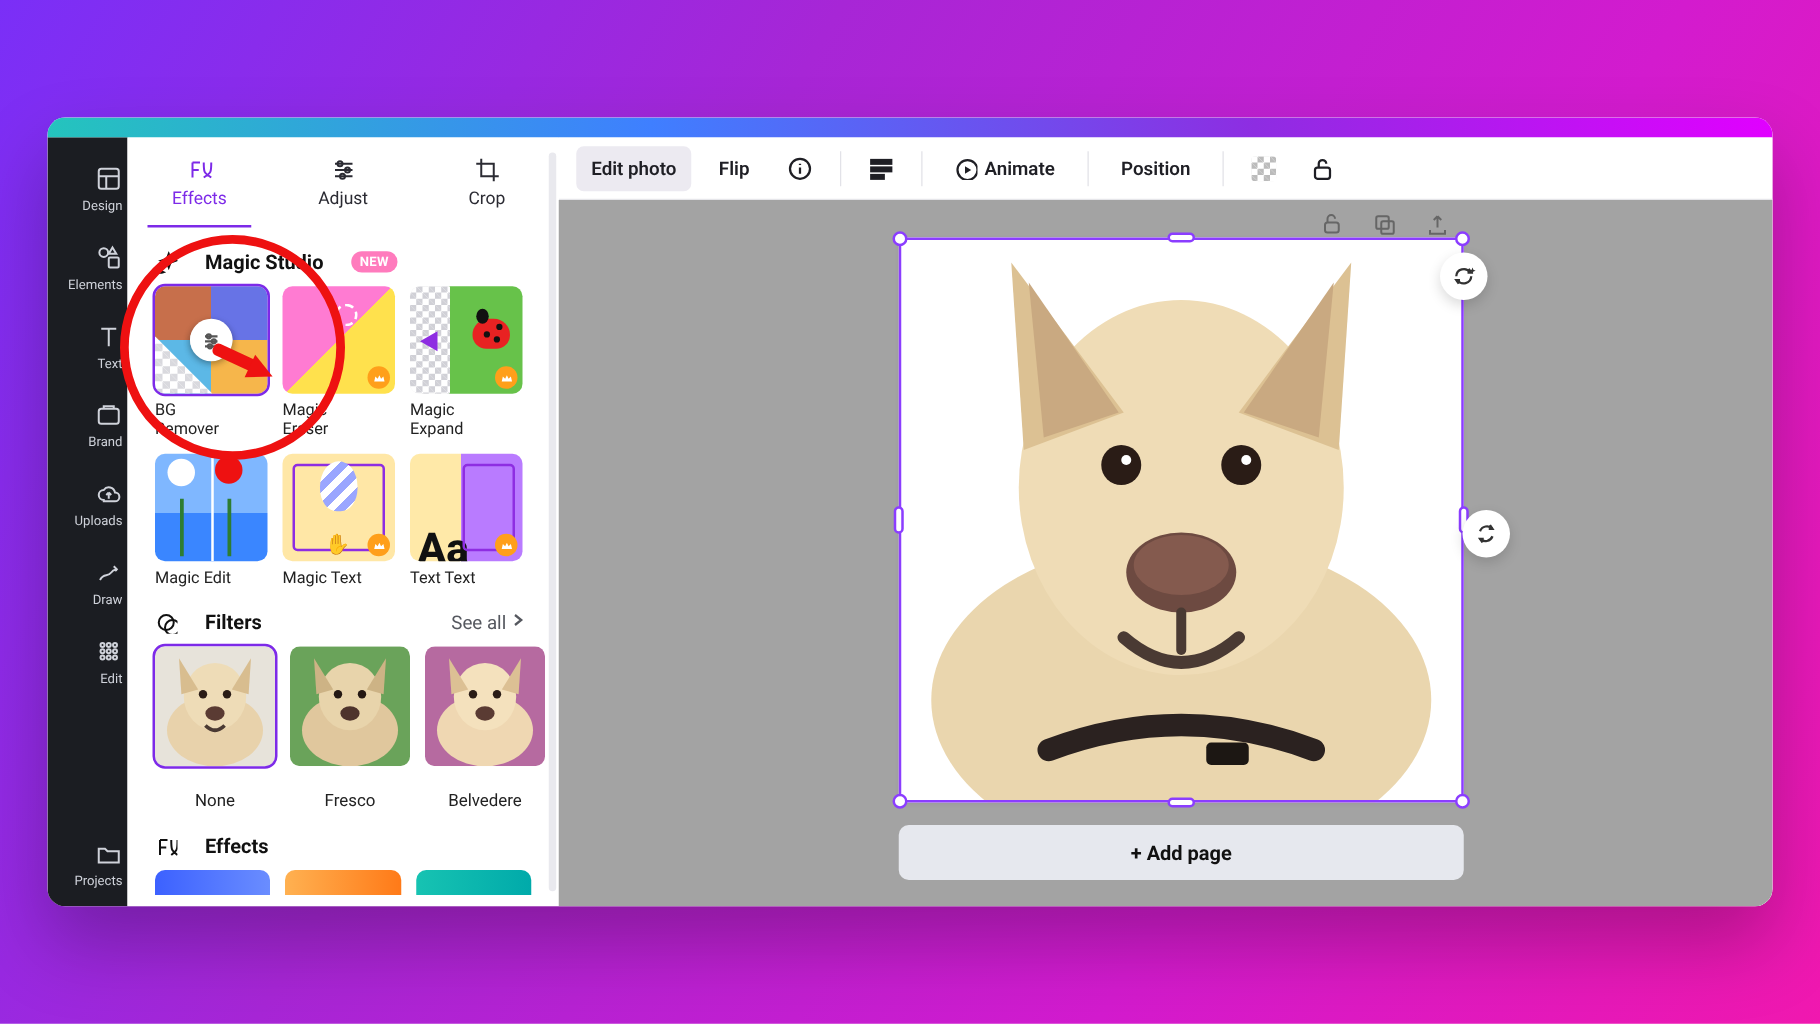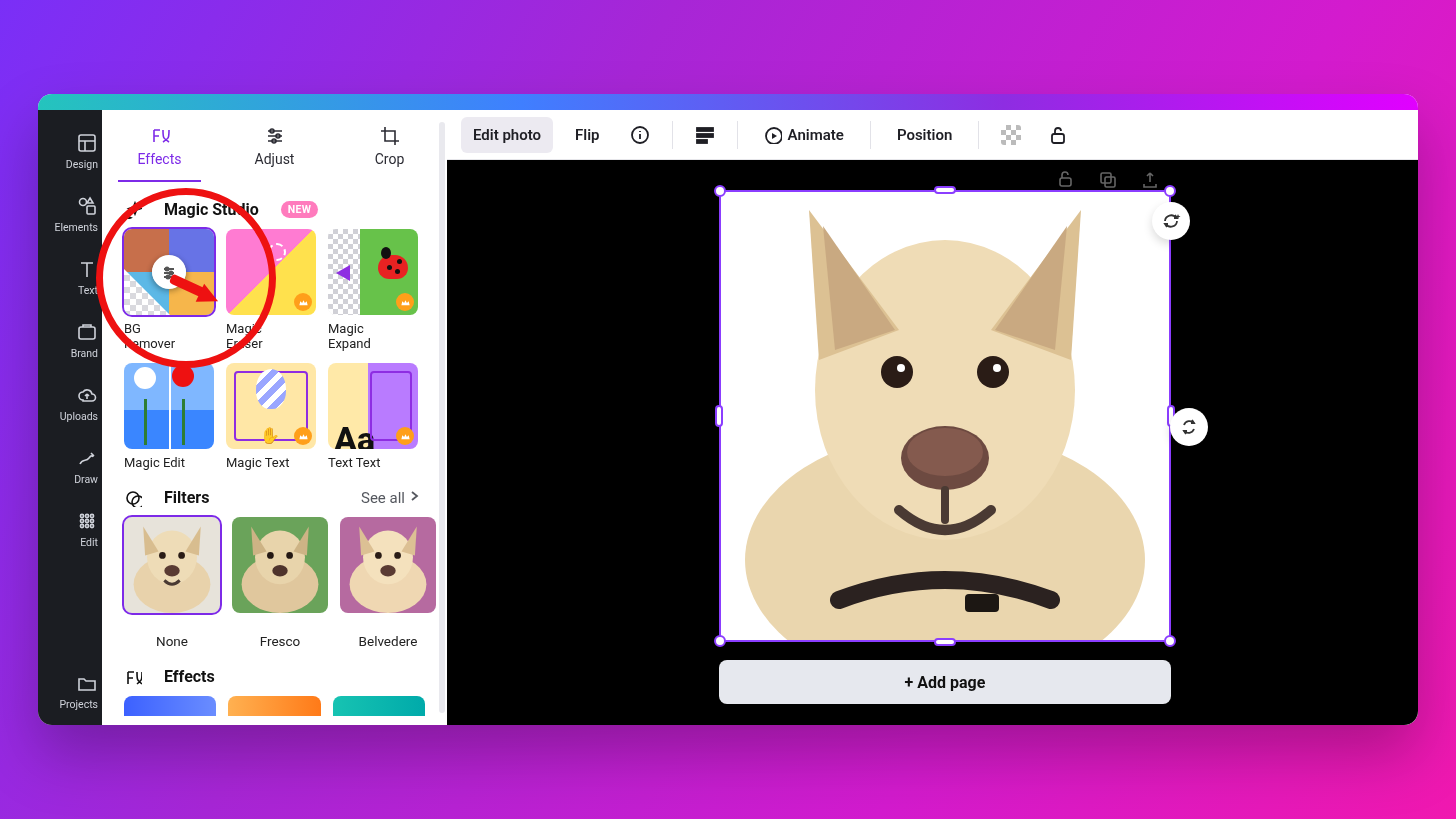--- a/index.html
+++ b/index.html
@@ -98,21 +98,21 @@
   .tbtn.gray { background:#eceaf1; }
   .tbtn svg{ width:18px;height:18px;stroke:#1f1f25;fill:none;stroke-width:1.8;}
   .vsep { width:1px; height:28px; background:#e2e2e8; margin:0 4px;}
   .iconbtn{ width:36px;height:36px;display:flex;align-items:center;justify-content:center;border-radius:6px;cursor:pointer;}
   .iconbtn svg{width:20px;height:20px;stroke:#1f1f25;fill:none;stroke-width:1.8;}
   .checker-icon{ width:20px;height:20px;
     background-image:linear-gradient(45deg,#bbb 25%,transparent 25%,transparent 75%,#bbb 75%),
                      linear-gradient(45deg,#bbb 25%,#fff 25%,#fff 75%,#bbb 75%);
     background-size:10px 10px;background-position:0 0,5px 5px;border-radius:3px;}
   
-  .stage { flex:1; background:#000000; position:relative; overflow:hidden;}
+  .stage { flex:1; background:#a3a3a3; position:relative; overflow:hidden;}
   .page { position:absolute; left:272px; top:30px; width:452px; height:452px; background:#fff; box-shadow:0 1px 4px rgba(0,0,0,.08);}
   .sel-frame { position:absolute; inset:0; border:2px solid #8b3dff; }
   .handle { position:absolute; width:12px; height:12px; background:#fff; border:2px solid #8b3dff; border-radius:50%; }
   .h-tl{top:-7px;left:-7px;} .h-tr{top:-7px;right:-7px;} .h-bl{bottom:-7px;left:-7px;} .h-br{bottom:-7px;right:-7px;}
   .h-l{left:-6px;top:50%;transform:translateY(-50%);width:8px;height:22px;border-radius:5px;}
   .h-r{right:-6px;top:50%;transform:translateY(-50%);width:8px;height:22px;border-radius:5px;}
   .h-t{top:-6px;left:50%;transform:translateX(-50%);width:22px;height:8px;border-radius:5px;}
   .h-b{bottom:-6px;left:50%;transform:translateX(-50%);width:22px;height:8px;border-radius:5px;}
   .page-actions { position:absolute; right:256px; top:6px; display:flex; gap:16px; }
   .page-actions .pa{ width:26px;height:26px;display:flex;align-items:center;justify-content:center;cursor:pointer;}

